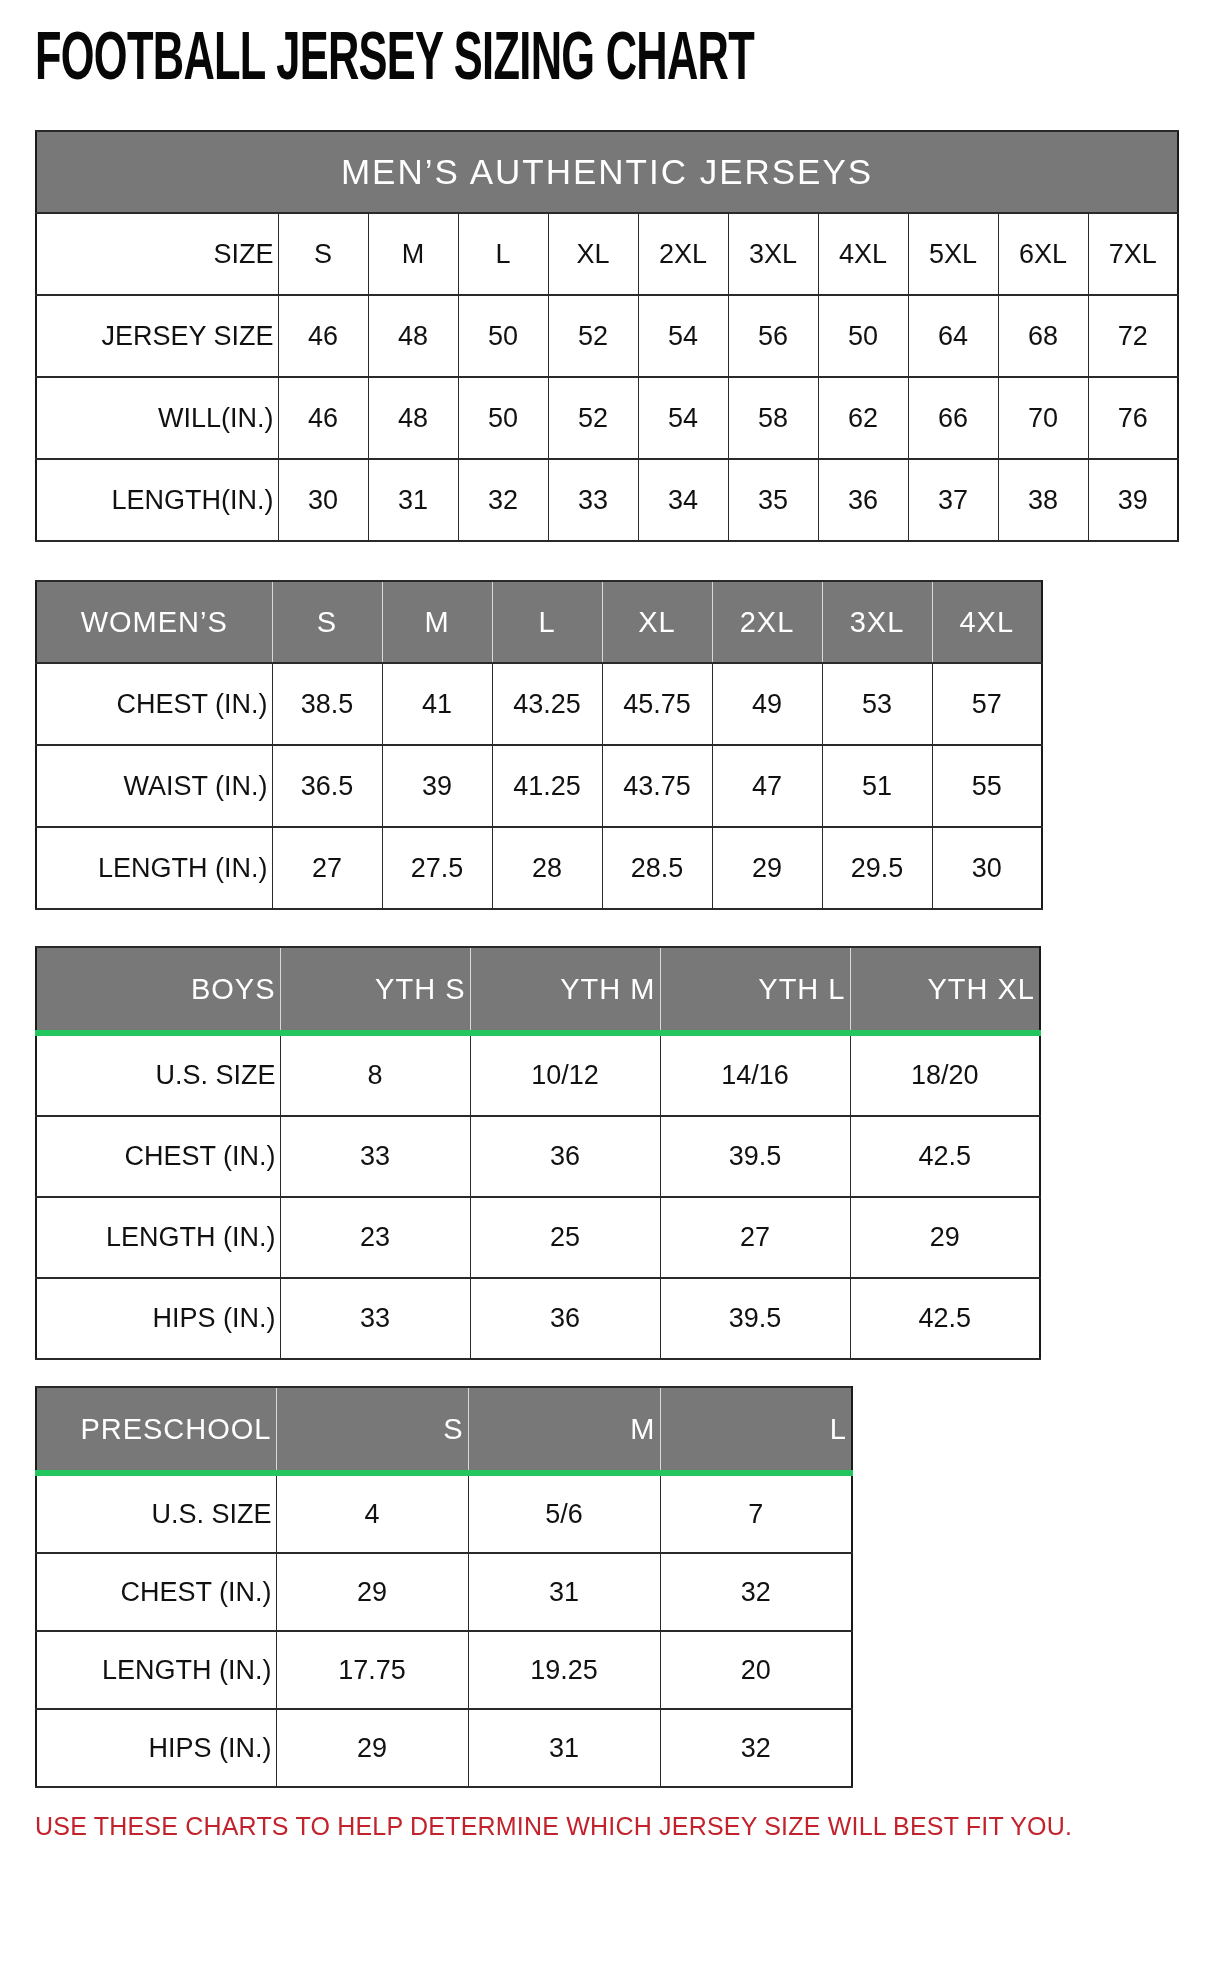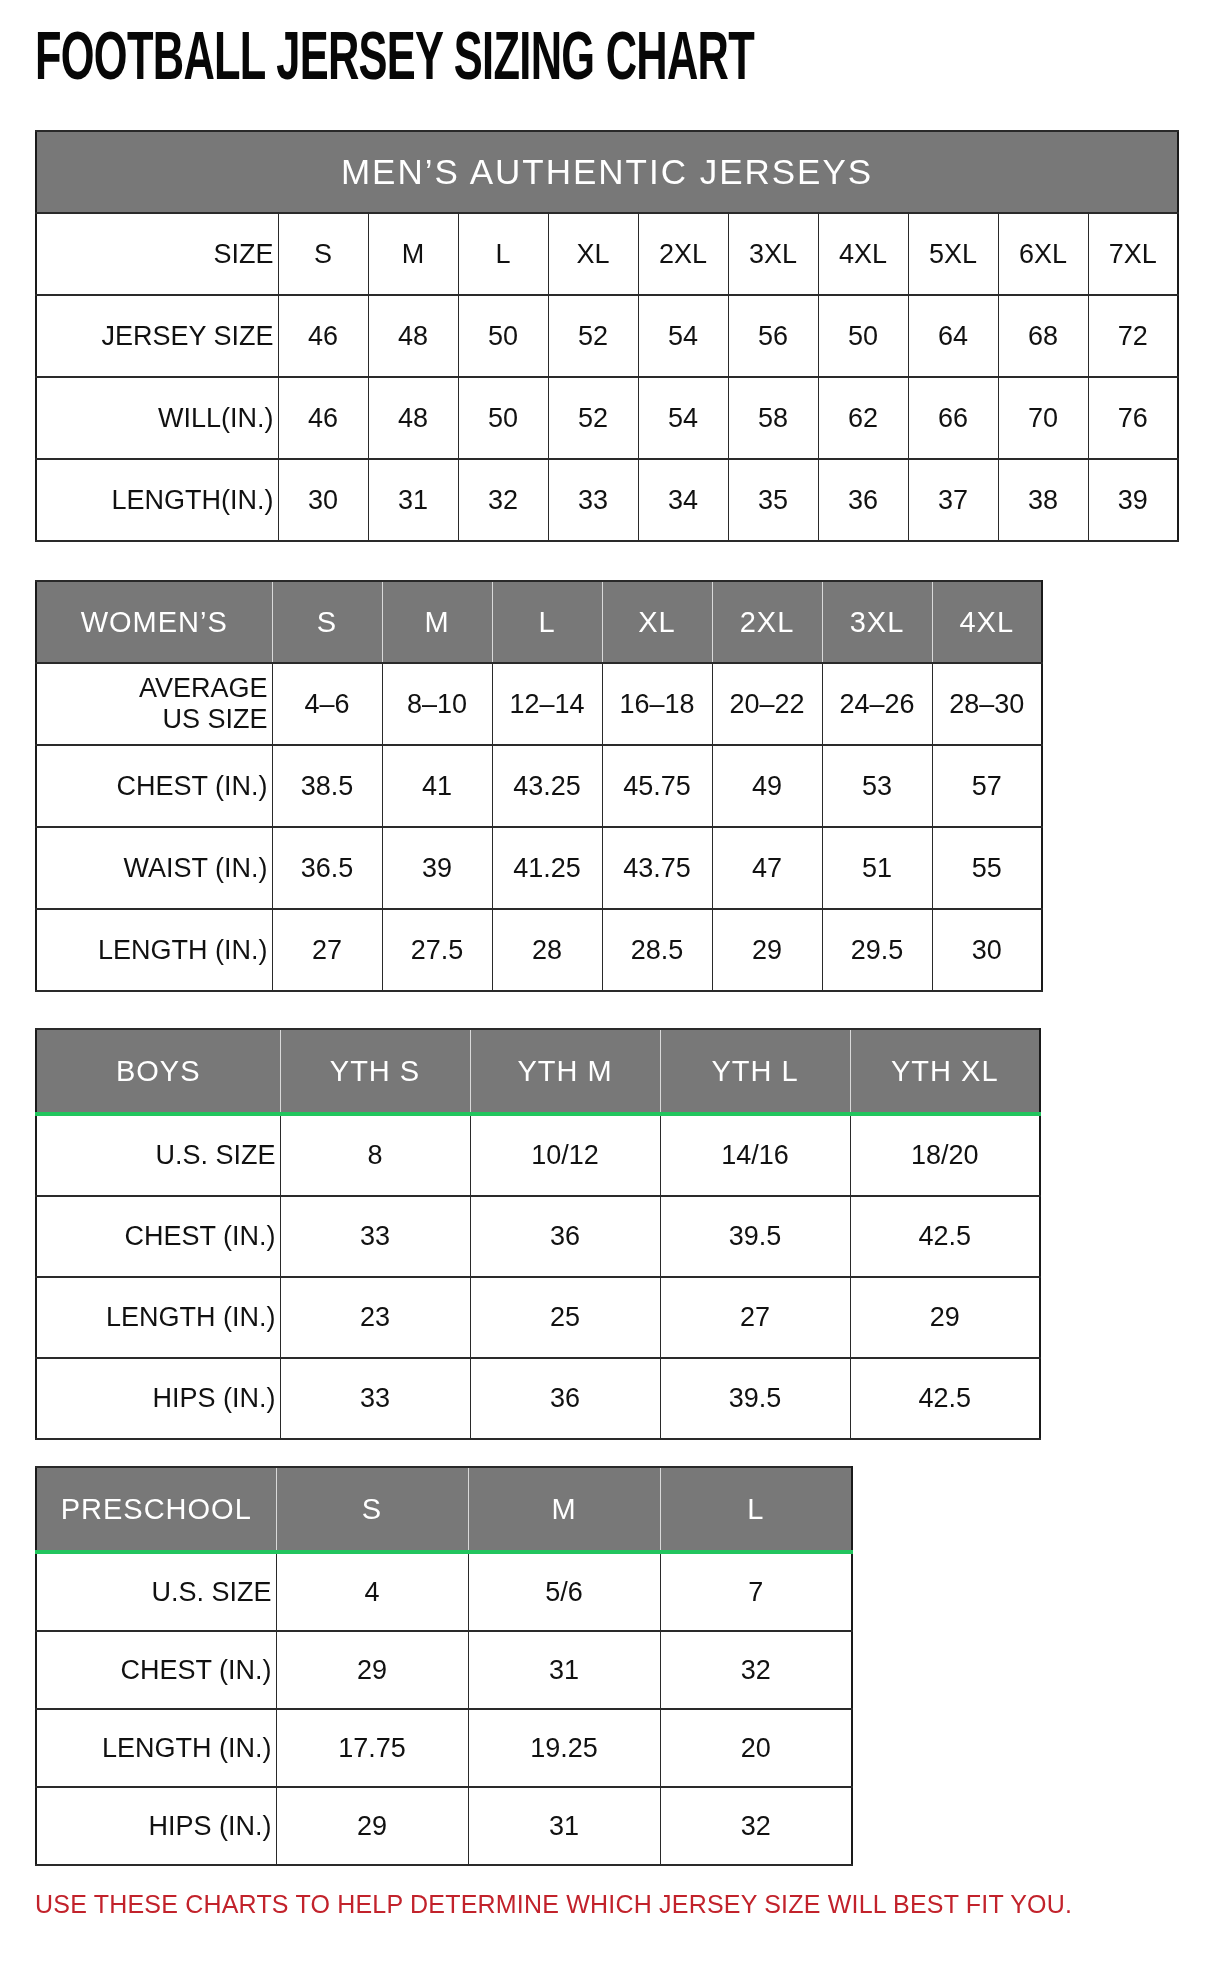--- a/index.html
+++ b/index.html
@@ -60,21 +60,21 @@
     background:#787878;
     color:#ffffff;
     font-size:29px;
     letter-spacing:1px;
     border-left:1px solid #d9d9d9;
     border-right:1px solid #d9d9d9;
     margin-top:24px;
   }
   tr.ghead td:first-child { border-left:2px solid #1a1a1a; }
   tr.ghead td:last-child  { border-right:2px solid #1a1a1a; }
-  tr.ghead-thick td { border-bottom:4px solid #22c55e; }
+  tr.ghead-thick td { border-bottom:6px solid #22c55e;text-align:right; }
 
   .mens  { width:1142px; margin-top:40px; }
   .mens  td { height:80px; }
   .womens{ width:1006px; margin-top:38px; }
   .womens td { height:80px; }
   .boys  { width:1006px; margin-top:36px; }
   .boys  td { height:79px; }
   .pre   { width:816px;  margin-top:26px; }
   .pre   td { height:76px; }
   .pre   tr.ghead td, .boys tr.ghead td { height:82px; }
@@ -184,31 +184,20 @@
     <tbody>
         <tr class="ghead">
       <td>WOMEN’S</td>
       <td>S</td>
       <td>M</td>
       <td>L</td>
       <td>XL</td>
       <td>2XL</td>
       <td>3XL</td>
       <td>4XL</td>
-    </tr>
-    <tr>
-      <td class="lbl">AVERAGE
-US SIZE</td>
-      <td>4–6</td>
-      <td>8–10</td>
-      <td>12–14</td>
-      <td>16–18</td>
-      <td>20–22</td>
-      <td>24–26</td>
-      <td>28–30</td>
     </tr>
     <tr>
       <td class="lbl">CHEST (IN.)</td>
       <td>38.5</td>
       <td>41</td>
       <td>43.25</td>
       <td>45.75</td>
       <td>49</td>
       <td>53</td>
       <td>57</td>

